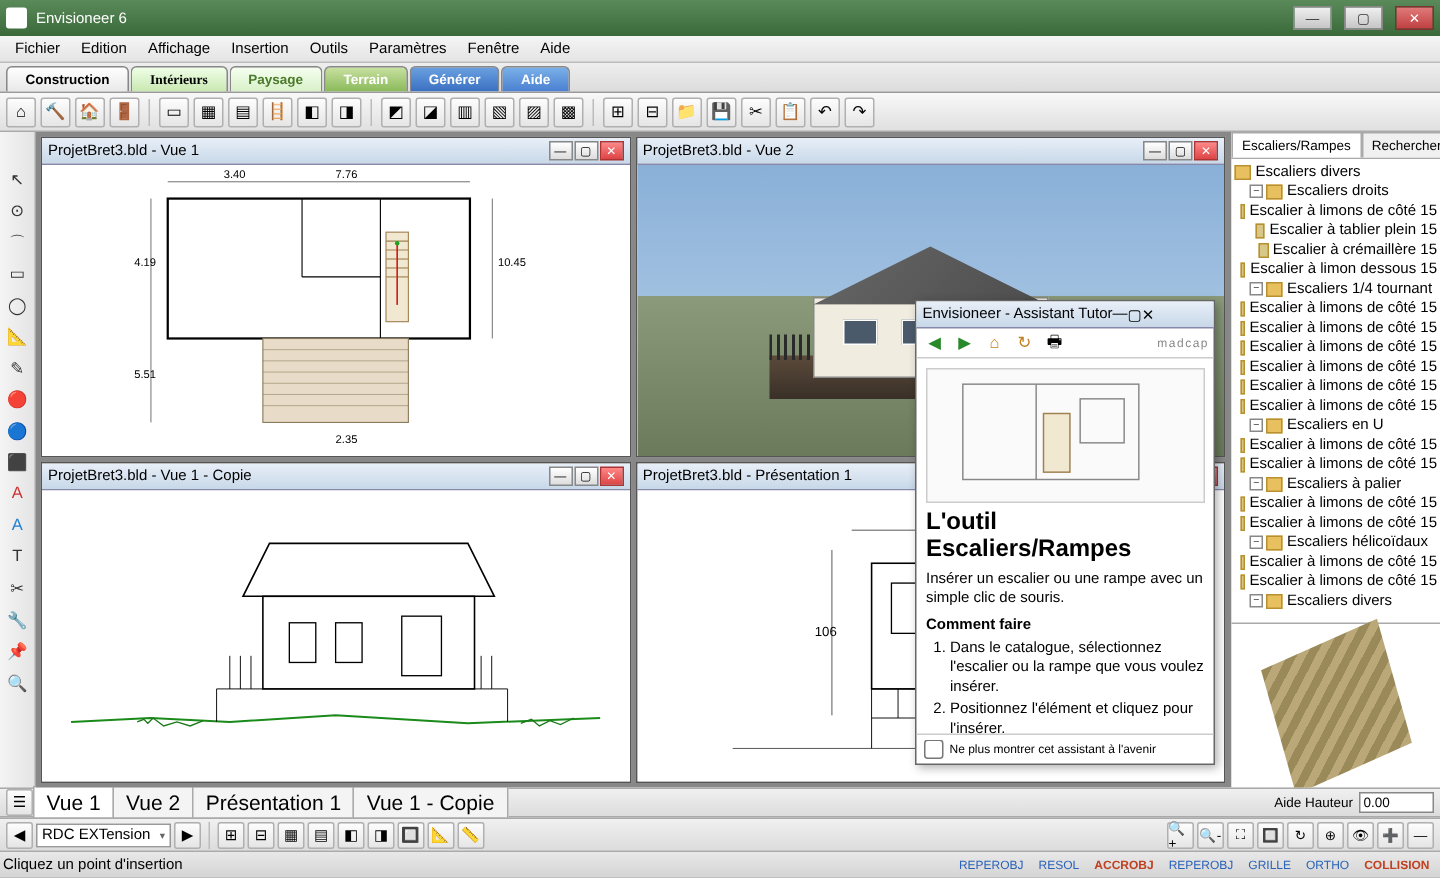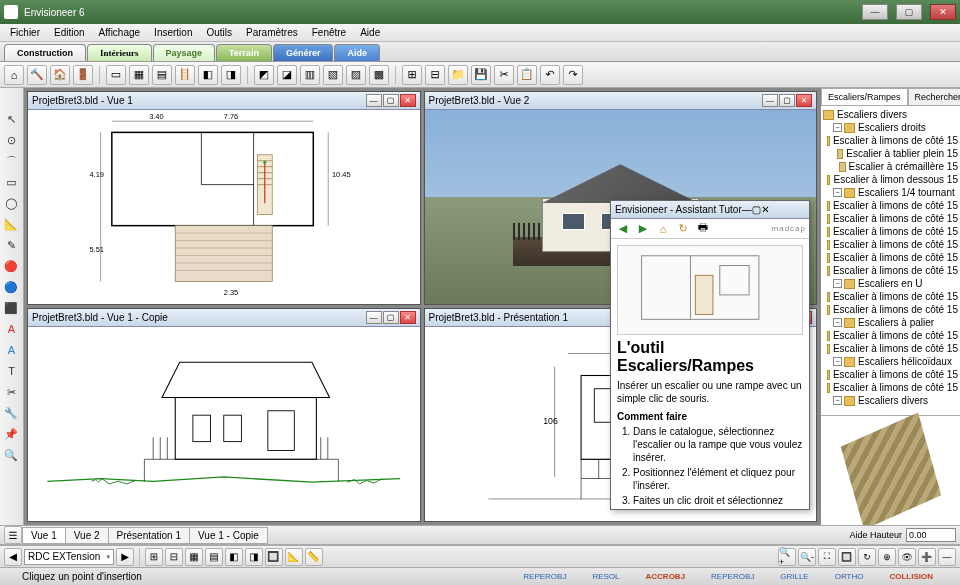--- a/index.html
+++ b/index.html
@@ -84,31 +84,31 @@
 .tutor-body h3{font-size:10px;font-weight:bold;margin:6px 0 3px;}
 .tutor-body p{margin:3px 0;line-height:1.3;}
 .tutor-body ol{margin-left:16px;}
 .tutor-body li{margin:2px 0;line-height:1.3;}
 .tutor-img { height:90px; border:1px solid #ccc; margin-bottom:4px; background:#fafafa; position:relative;}
 .tutor-foot { border-top:1px solid #ccc; padding:3px 5px; display:flex; align-items:center; gap:4px;}
 .tutor-foot input{margin:0;}
 
 
 .viewtabs { height:20px; background:linear-gradient(#f0f0f0,#dcdcdc); display:flex; align-items:center; padding:0 4px; gap:0; border-top:1px solid #aaa; border-bottom:1px solid #aaa;}
-.vtab { padding:2px 8px; font-size:10px; border:1px solid #aaa; background:#f4f4f4; cursor:pointer; margin-right:-1px;}
+.vtab { padding:2px 8px; font-size:14px; border:1px solid #aaa; background:#f4f4f4; cursor:pointer; margin-right:-1px;}
 .vtab.active{background:#fff;}
 .vlabel { margin-left:auto; margin-right:4px; font-size:9px;}
 .vinput { width:50px; height:14px; border:1px solid #888; font-size:9px; padding:0 2px; background:#fff;}
 
 .bottombar { height:22px; background:linear-gradient(#f0f0f0,#dcdcdc); display:flex; align-items:center; padding:0 4px; gap:2px; border-top:1px solid #aaa;}
 .bbtn { width:18px; height:18px; border:1px solid #b0b0b0; background:linear-gradient(#fdfdfd,#e5e5e5); border-radius:2px; cursor:pointer; display:flex;align-items:center;justify-content:center;font-size:10px;}
 .bdrop { height:16px; border:1px solid #999; background:#fff; font-size:9px; padding:0 3px; display:flex; align-items:center; min-width:90px;}
 .bdrop::after{content:"▾";margin-left:auto;font-size:7px;color:#666;}
 
-.statusbar { height:18px; background:linear-gradient(#e8e8e8,#d4d4d4); display:flex; align-items:center; padding:0 22px; font-size:9px; border-top:1px solid #aaa;gap:16px;}
+.statusbar { height:18px; background:linear-gradient(#e8e8e8,#d4d4d4); display:flex; align-items:center; padding:0 2px; font-size:9px; border-top:1px solid #aaa;}
 .statusbar .spacer{flex:1;}
 .status-ind { padding:0 5px; color:#2a62b8; font-size:8px; cursor:pointer;}
 .status-ind.on { color:#c04020; font-weight:bold;}
 </style>
 </head>
 <body>
 
 <div class="titlebar">
   <div class="app-icon"></div>
   <span>Envisioneer 6</span>
@@ -393,20 +393,24 @@
     <h2>L'outil Escaliers/Rampes</h2>
     <p>Insérer un escalier ou une rampe avec un simple clic de souris.</p>
     <h3>Comment faire</h3>
     <ol>
       <li>Dans le catalogue, sélectionnez l'escalier ou la rampe que vous voulez insérer.</li>
       <li>Positionnez l'élément et cliquez pour l'insérer.</li>
       <li><span>Faites un clic droit et sélectionnez Terminer.</span></li>
     </ol>
 
   </div>
+  <div class="tutor-foot">
+    <input type="checkbox" style="">
+    <span style="font-size:8px;">Ne plus montrer cet assistant à l'avenir</span>
+  </div>
 </div>
 
 <div class="viewtabs">
   <div class="bbtn">☰</div>
   <div class="vtab active">Vue 1</div>
   <div class="vtab">Vue 2</div>
   <div class="vtab">Présentation 1</div>
   <div class="vtab">Vue 1 - Copie</div>
   <span class="vlabel">Aide Hauteur</span>
   <input class="vinput" value="0.00" style="">

